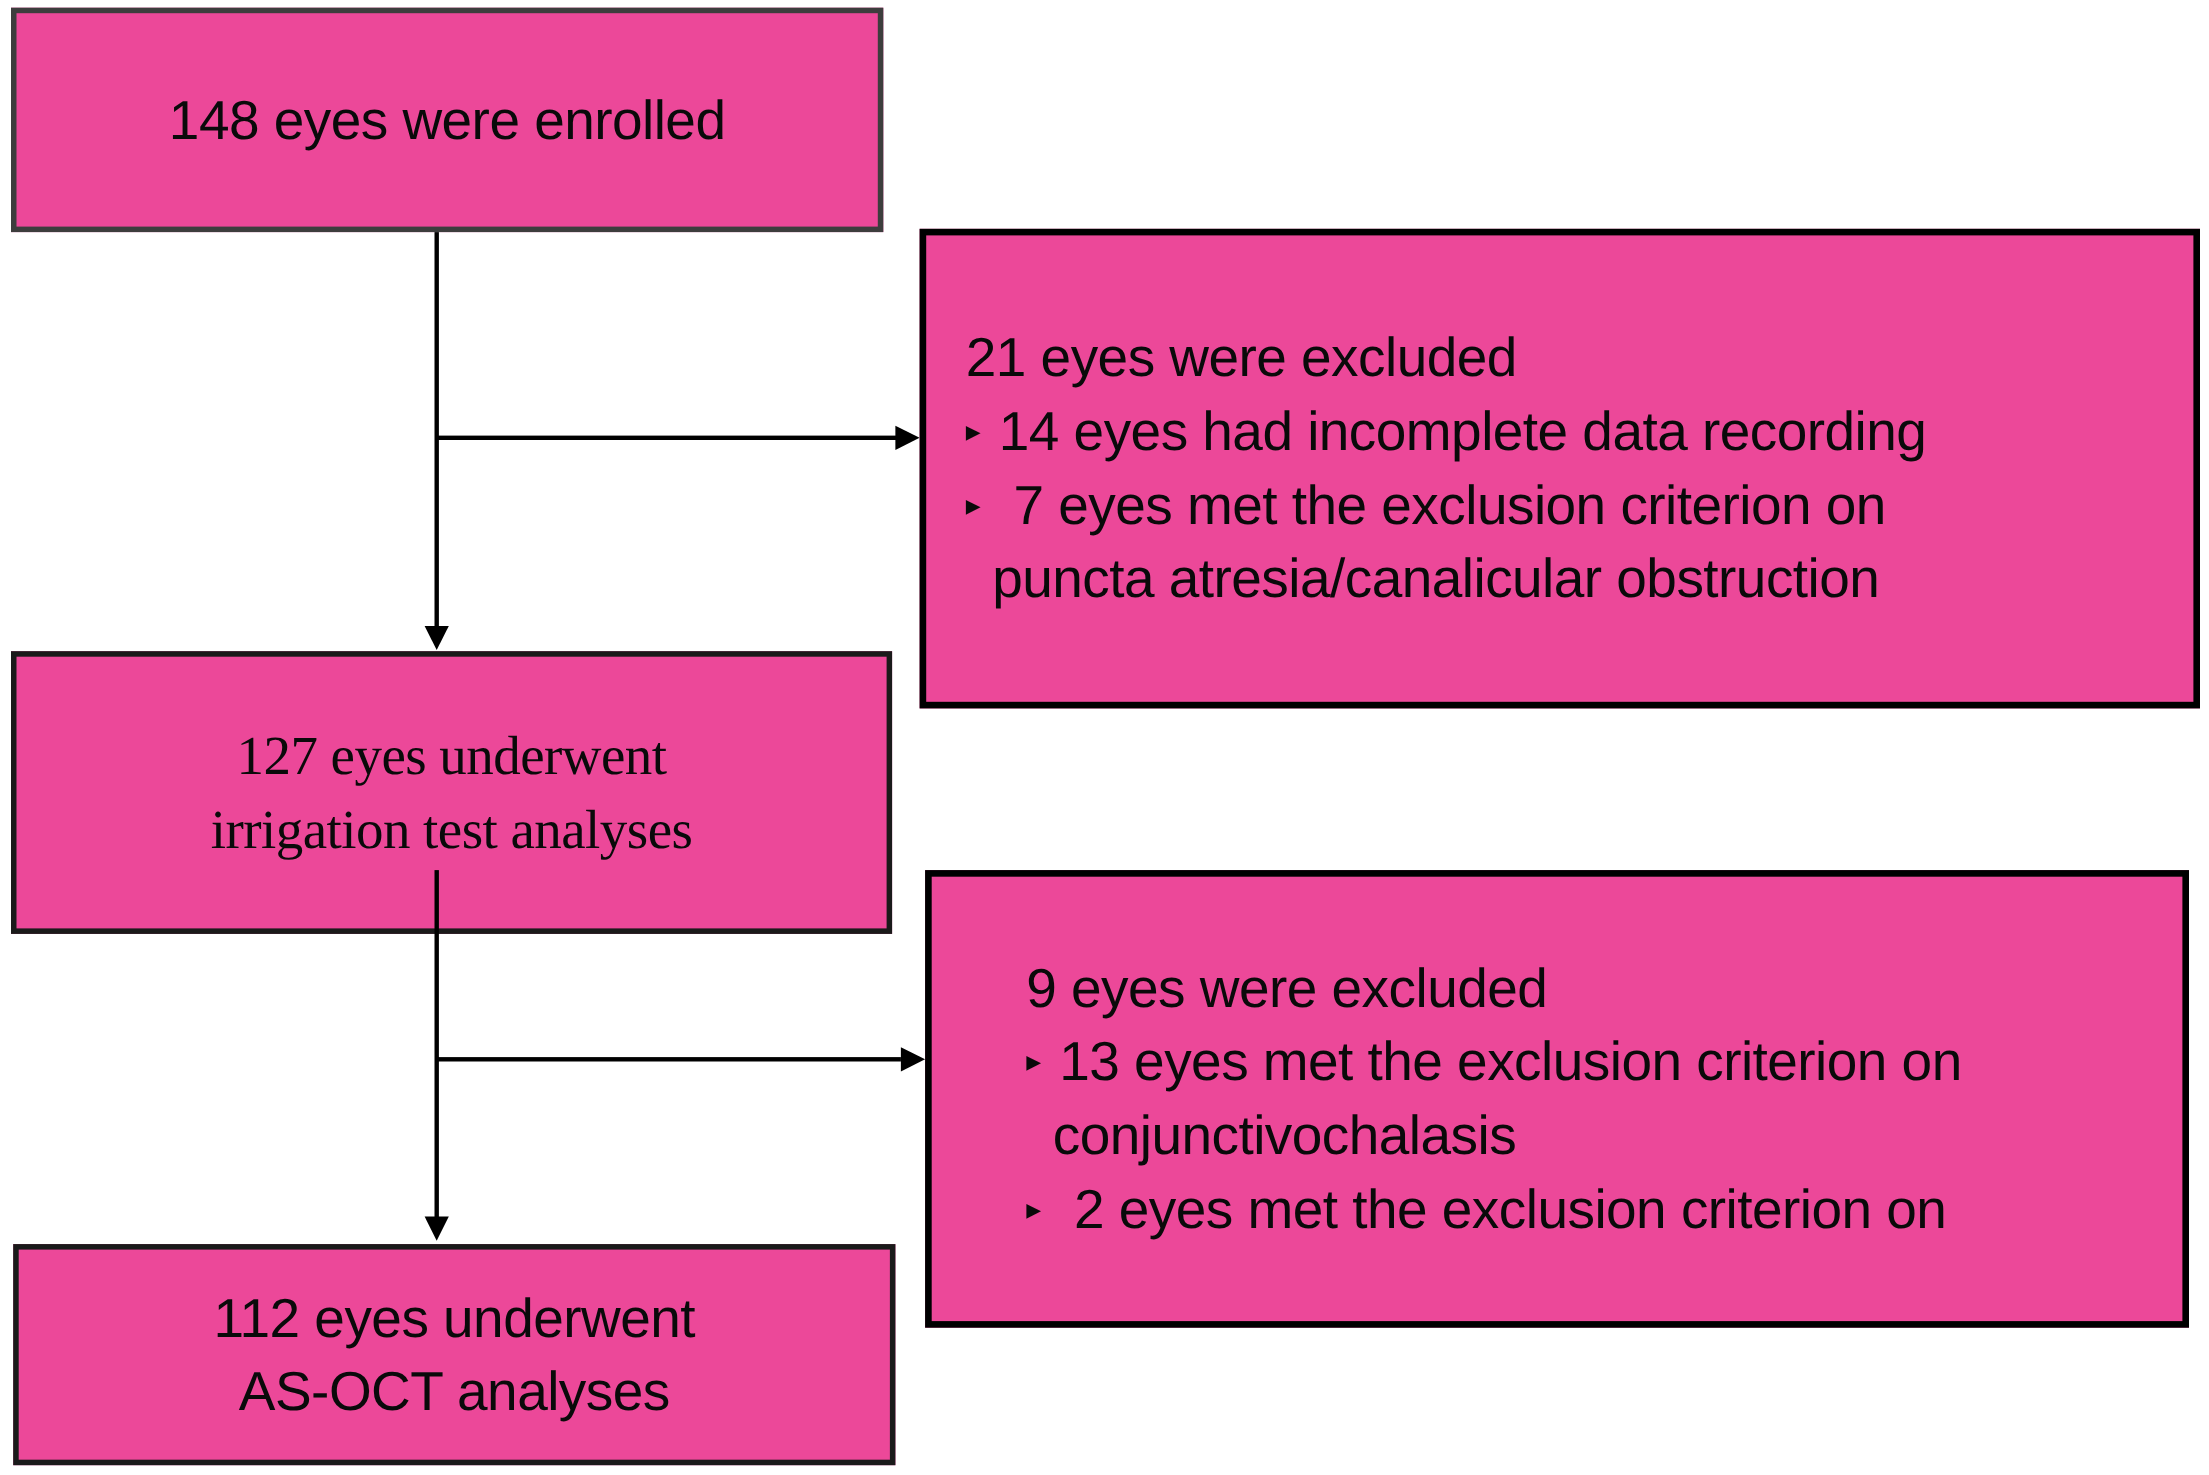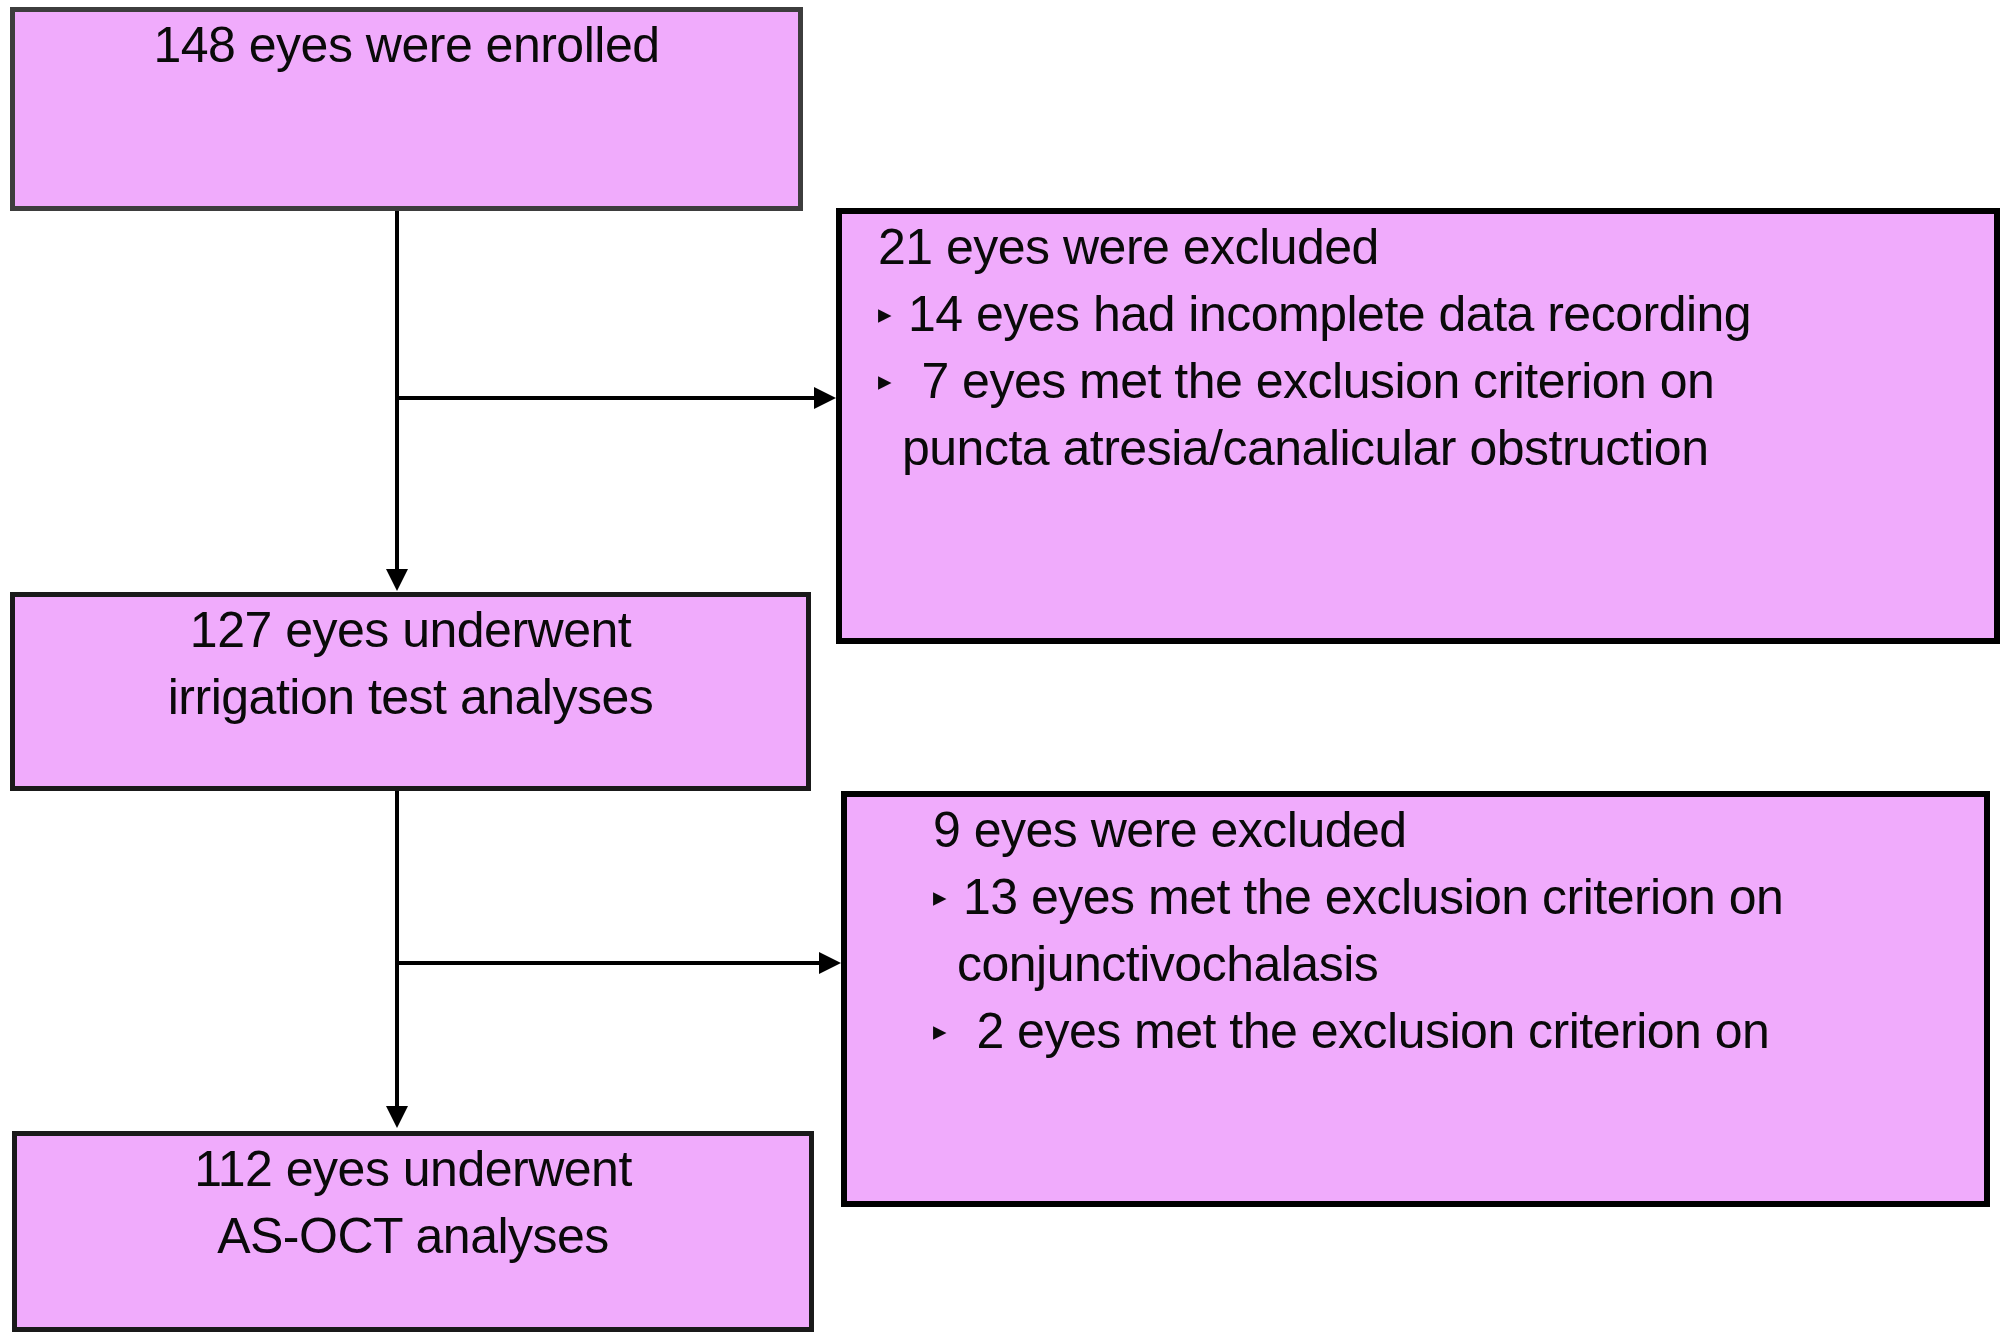--- a/index.html
+++ b/index.html
@@ -11,25 +11,25 @@
     position: relative;
     width: 2008px;
     height: 1341px;
     background: #ffffff;
     font-family: "Liberation Sans", sans-serif;
     color: #0a0a0a;
     overflow: hidden;
   }
   .box {
     position: absolute;
-    background: #f0abfc;
+    background: #ec4899;
     box-sizing: border-box;
     display: flex;
     flex-direction: column;
-    justify-content: flex-start;
+    justify-content: center;
   }
   .main-box {
     align-items: center;
     text-align: center;
   }
   .main-box.light-border { border: 5px solid #3d3d3d; }
   .main-box.dark-border  { border: 5px solid #1a1a1a; }
   .side-box {
     border: 6px solid #000000;
     align-items: flex-start;
@@ -97,21 +97,21 @@
     </div>
     <div class="line-row">
       <span class="bullet">▸</span>
       <span class="txt"> 7 eyes met the exclusion criterion on</span>
     </div>
     <div class="line-row">
       <span class="txt indent">puncta atresia/canalicular obstruction</span>
     </div>
   </div>
 
-  <div class="box main-box dark-border" style="left:10px; top:592px; width:801px; height:199px;">
+  <div class="box main-box dark-border" style="left:10px; top:592px; width:801px; height:257px;font-family:Liberation Serif, serif;">
     <div class="txt">127 eyes underwent</div>
     <div class="txt">irrigation test analyses</div>
   </div>
 
   <div class="conn" style="left:395px; top:791px; width:4px; height:317px;"></div>
   <div class="arrowhead arrow-down" style="left:386px; top:1106px;"></div>
 
   <div class="conn" style="left:397px; top:961px; width:422px; height:4px;"></div>
   <div class="arrowhead arrow-right" style="left:819px; top:952px;"></div>
 

